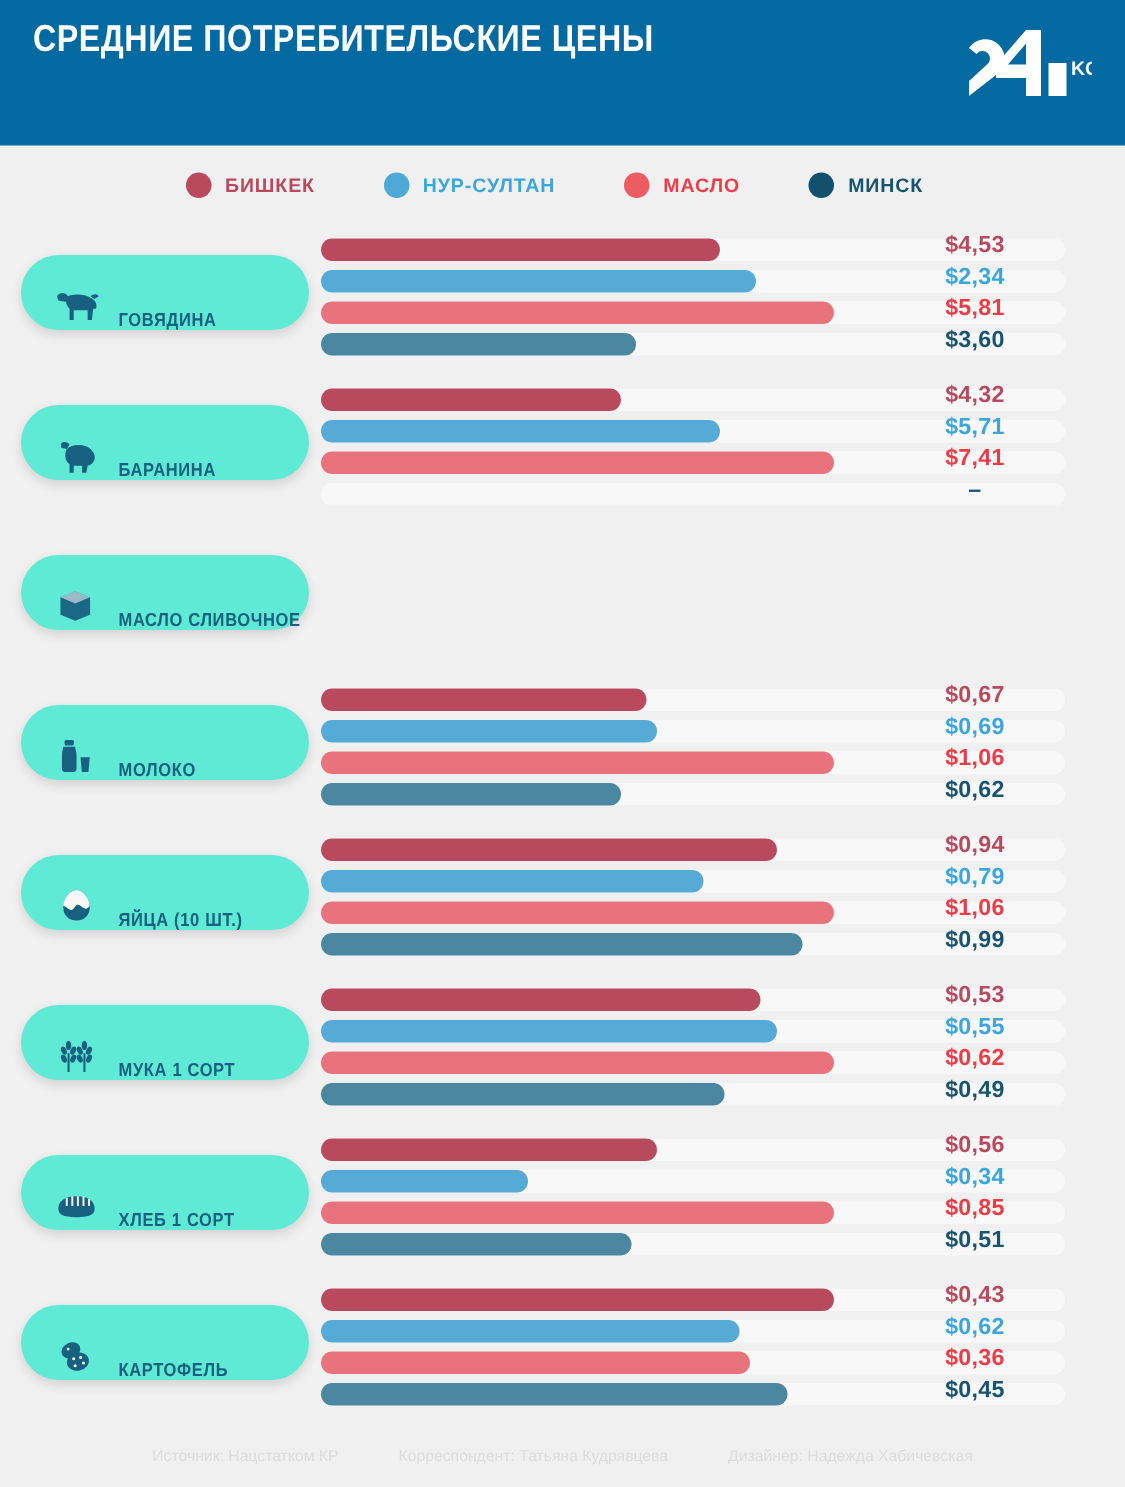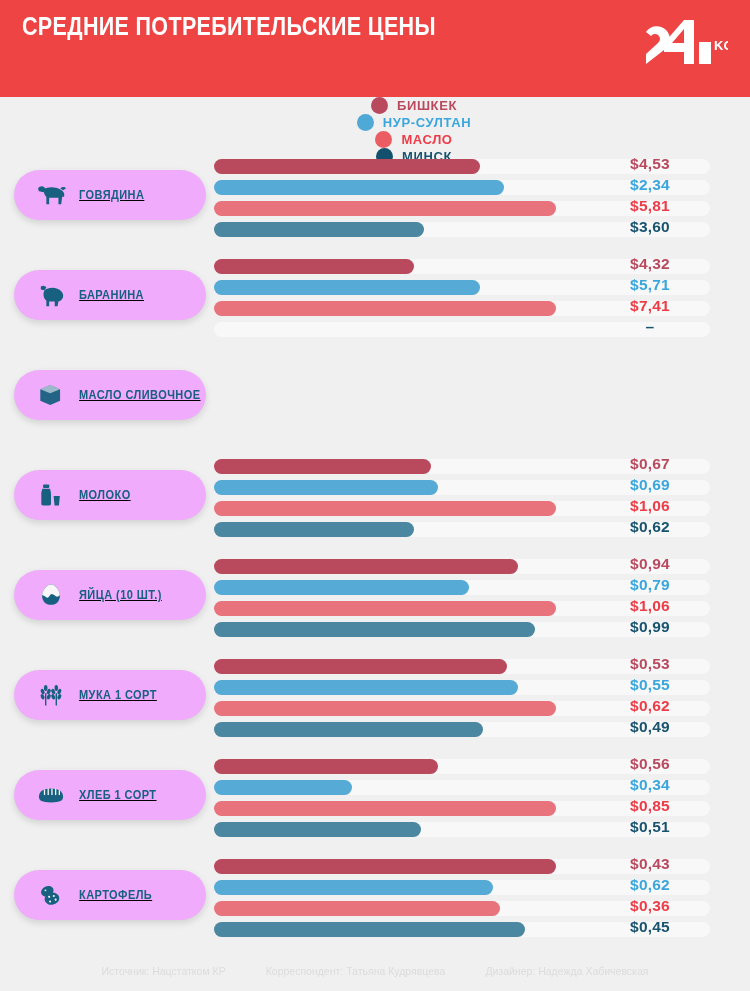--- a/index.html
+++ b/index.html
@@ -13,21 +13,21 @@
     font-family: "Liberation Sans", sans-serif;
     overflow: hidden;
     position: relative;
   }
 
   
   .header {
     position: relative;
     width: 750px;
     height: 97px;
-    background: #ef4444;
+    background: #0369a1;
     box-sizing: border-box;
     padding: 14px 24px 0 22px;
   }
   .header-title {
     color: #ffffff;
     font-size: 25px;
     font-weight: bold;
     letter-spacing: 0.4px;
     line-height: 1;
     margin: 0 0 11px 0;
@@ -52,21 +52,20 @@
     height: 52px;
   }
 
   
   .legend {
     height: 52px;
     display: flex;
     align-items: center;
     padding-left: 124px;
     gap: 0px;
-    flex-direction: column;
   }
   .legend-item {
     display: flex;
     align-items: center;
     margin-right: 46px;
   }
   .legend-dot {
     width: 17px;
     height: 17px;
     border-radius: 50%;
@@ -89,28 +88,27 @@
     height: 100px;
   }
 
   
   .pill {
     position: absolute;
     left: 14px;
     top: 21px;
     height: 50px;
     width: 192px;
-    background: #f0abfc;
+    background: #5eead4;
     border-radius: 25px;
     box-shadow: 0 3px 7px rgba(0,0,0,0.13);
     display: flex;
-    align-items: center;
+    align-items: flex-end;
     box-sizing: border-box;
     padding-left: 20px;
-    text-decoration: underline;
   }
   .pill-icon {
     width: 34px;
     height: 32px;
     flex: none;
     display: flex;
     align-items: center;
     justify-content: center;
     color: #17607f;
   }

